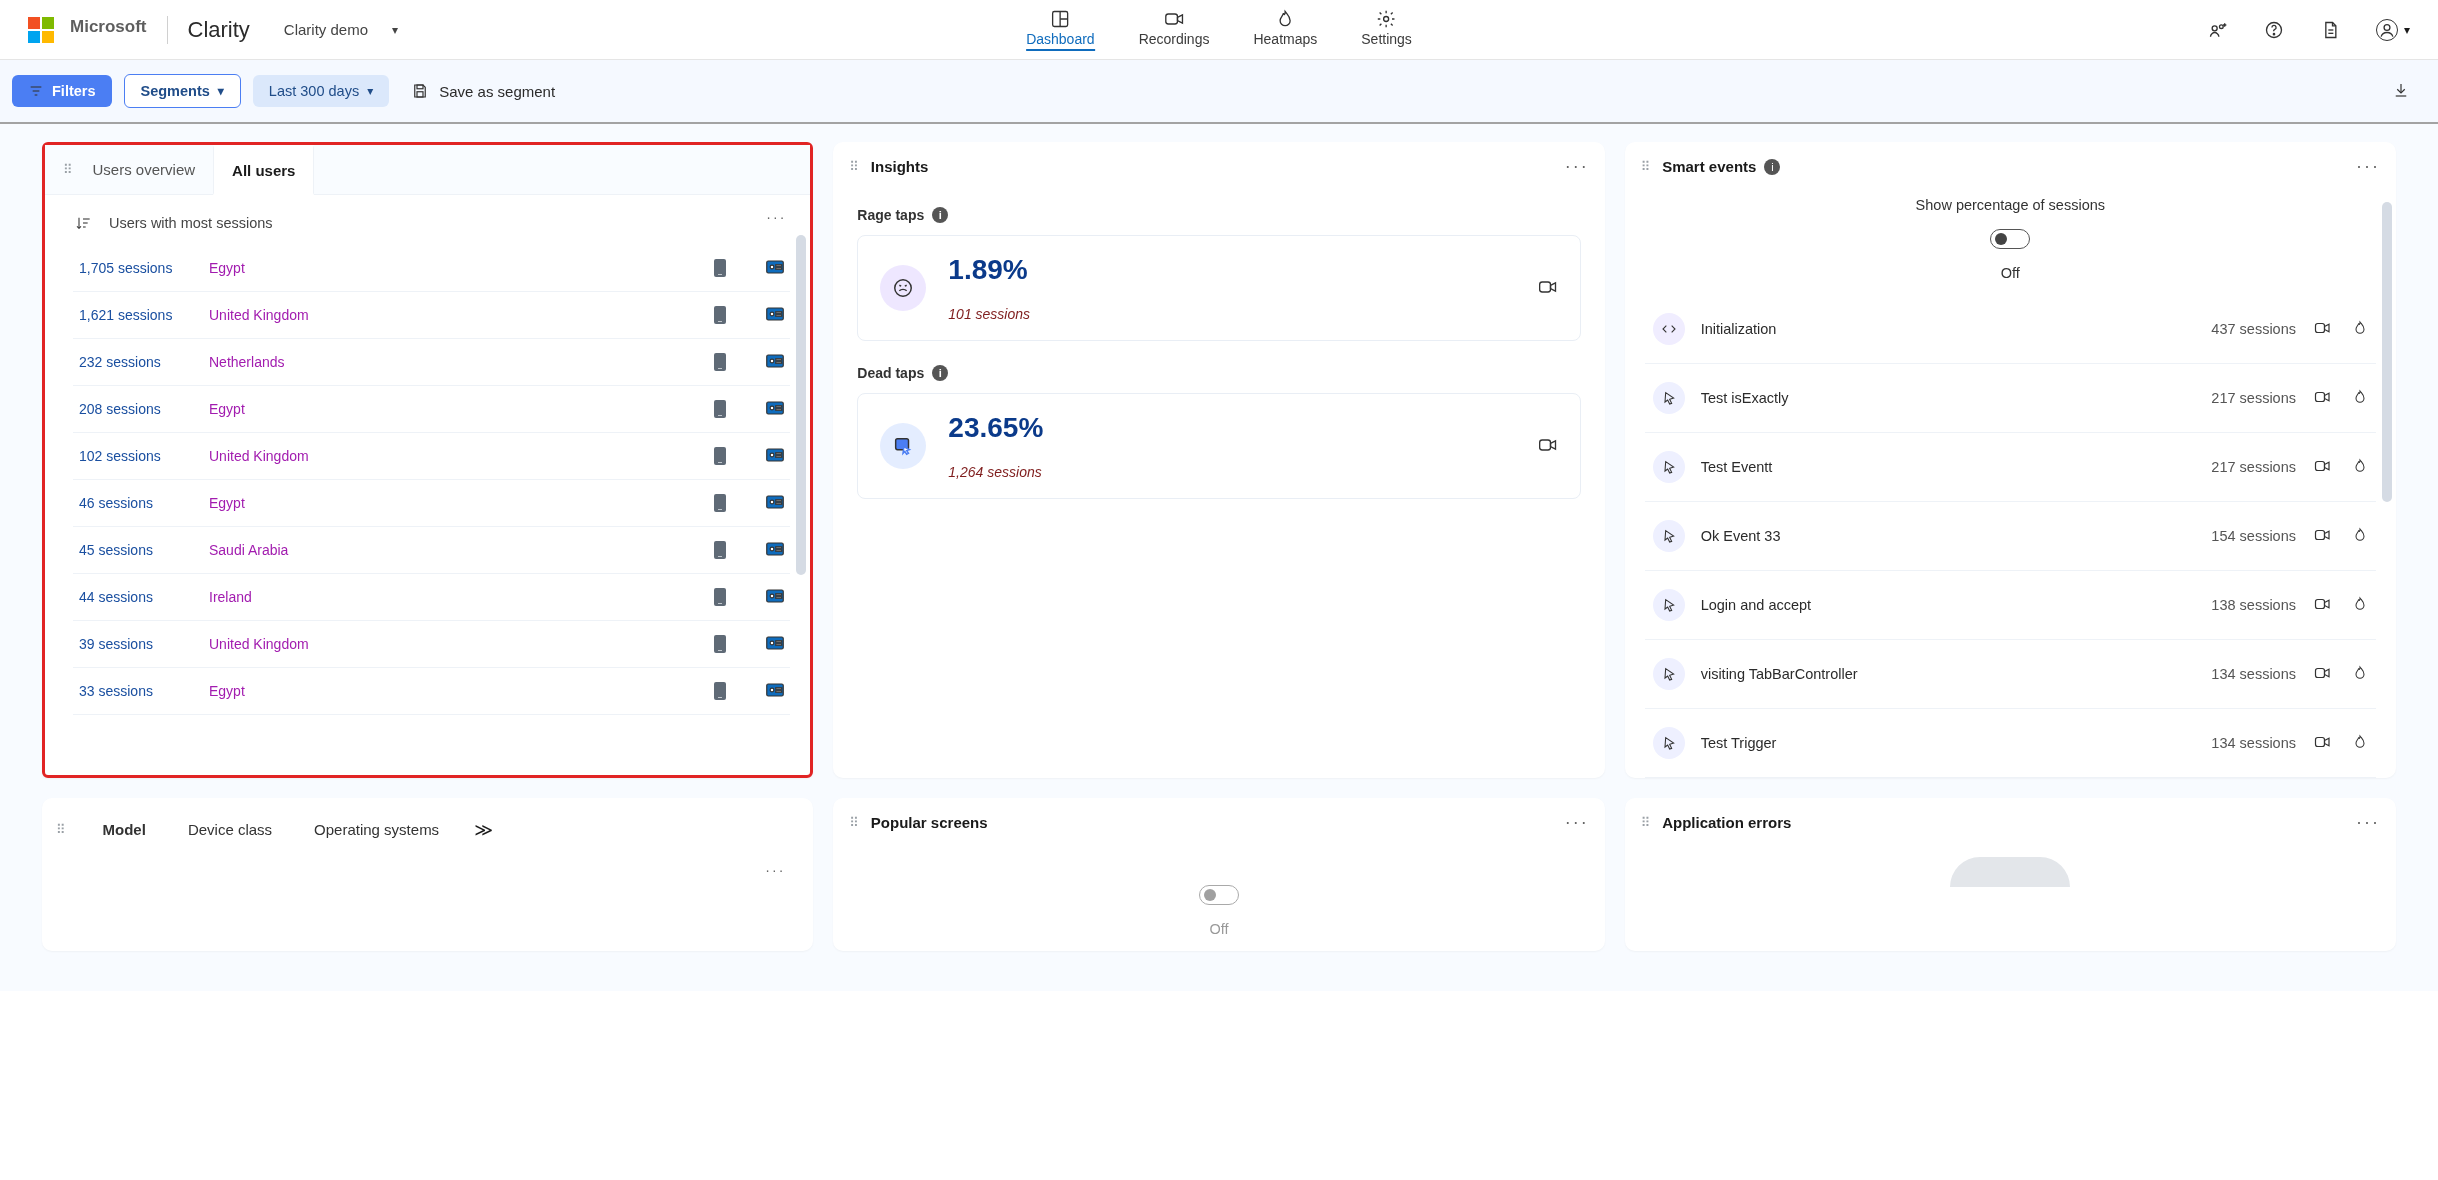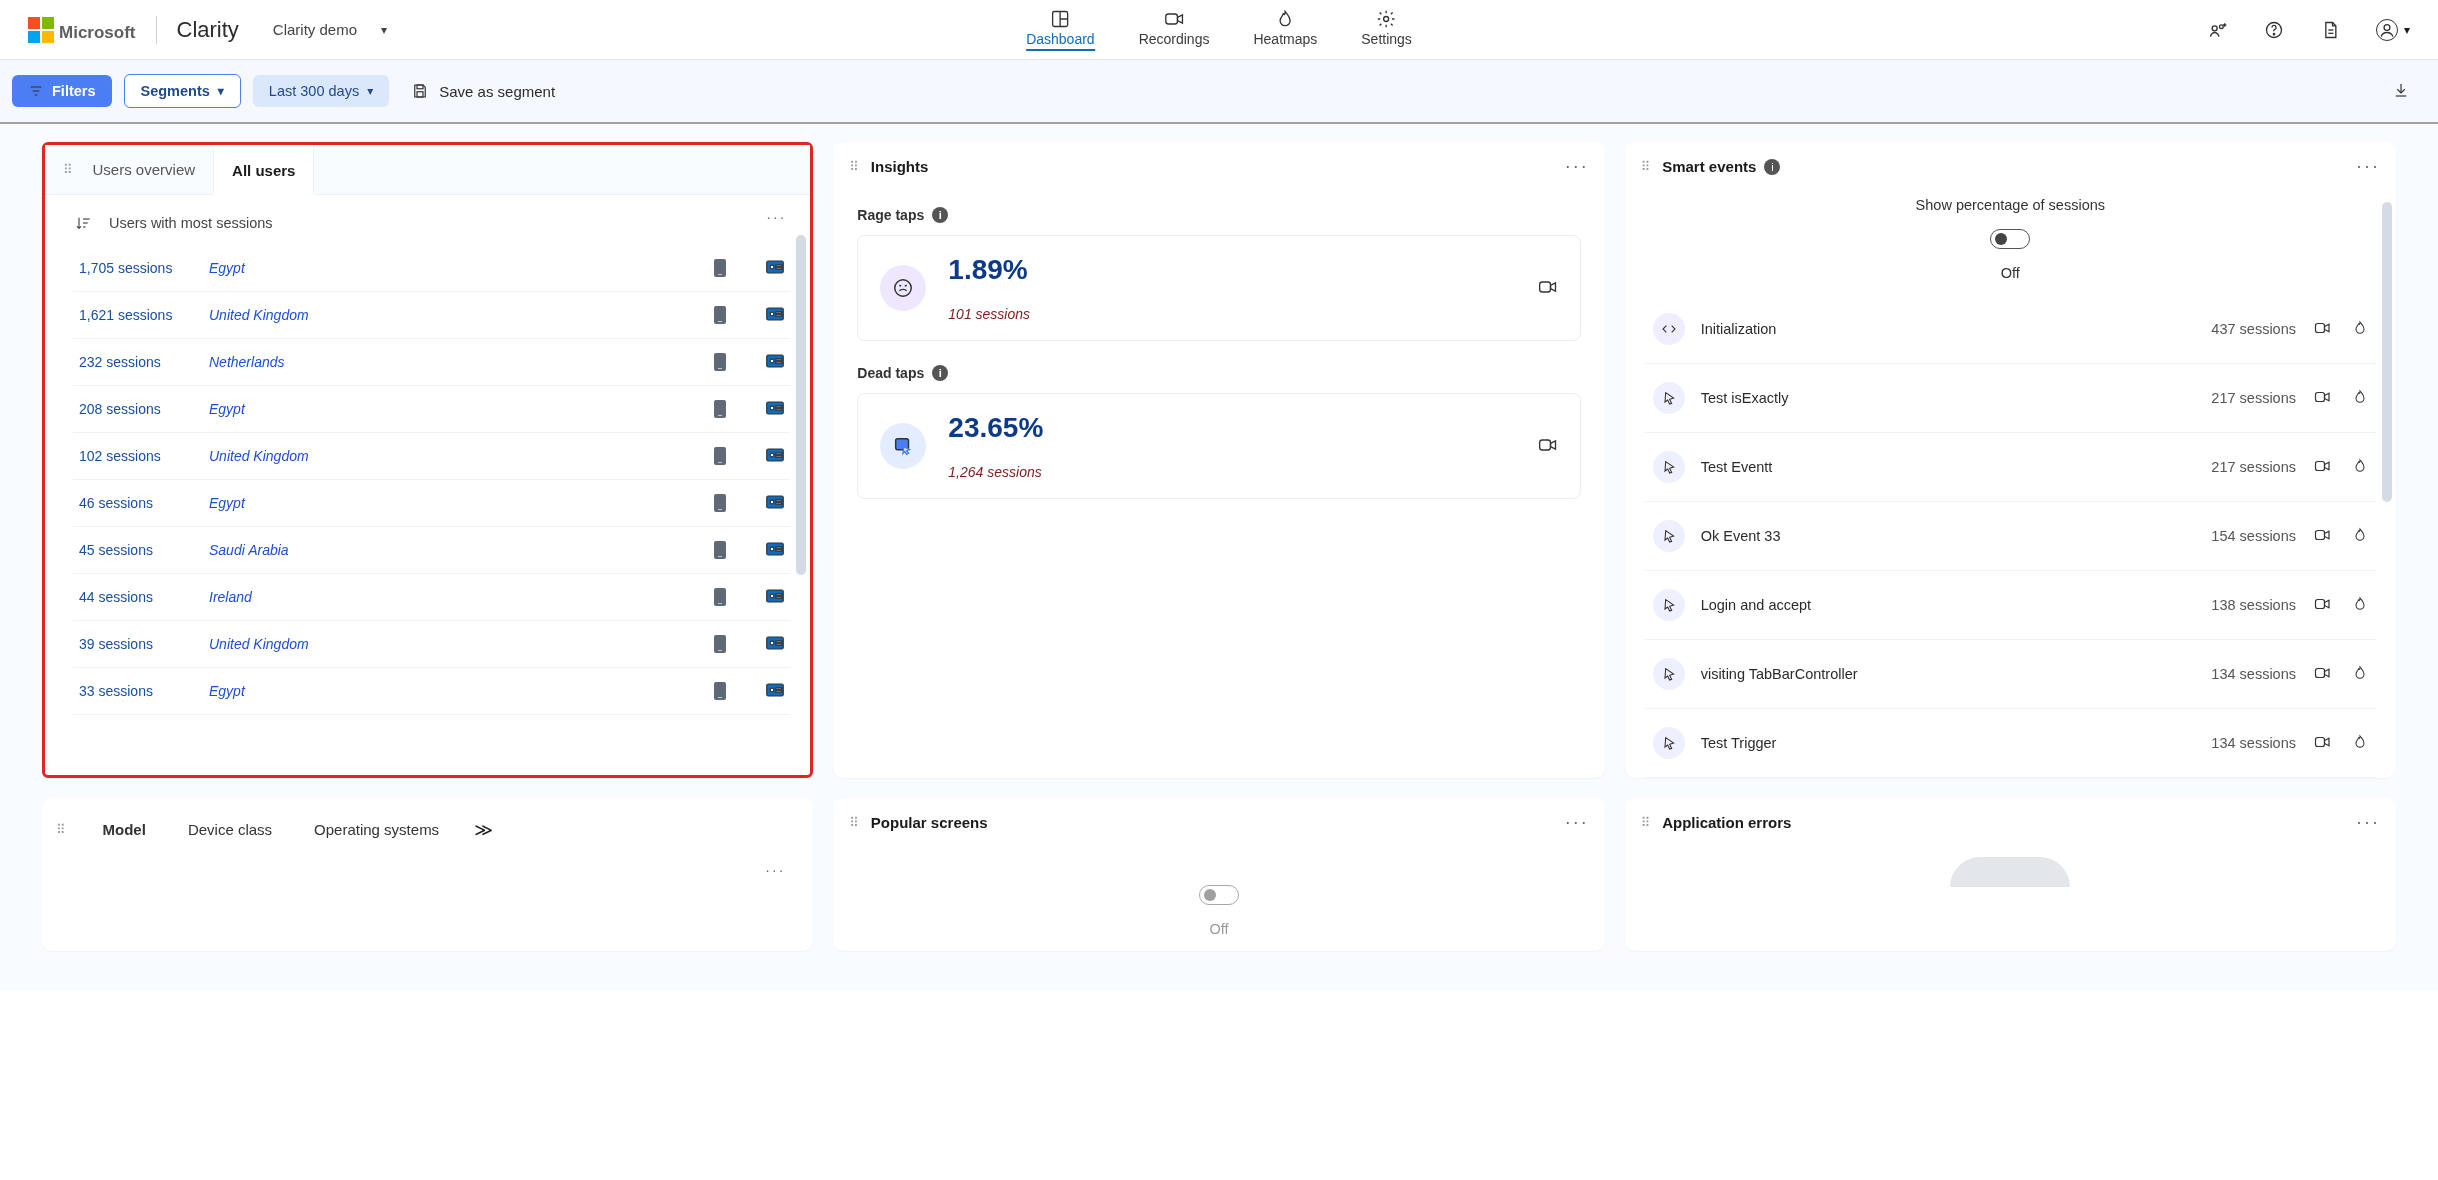--- a/index.html
+++ b/index.html
@@ -11,21 +11,21 @@
   }
   
   .header {
     display: flex;
     align-items: center;
     height: 60px;
     padding: 0 28px;
     border-bottom: 1px solid #e5e5e5;
     background: #fff;
   }
-  .ms-logo { display: flex; align-items: flex-end; gap: 5px; }
+  .ms-logo { display: flex; align-items: flex-start; gap: 16px; }
   .ms-squares { display: grid; grid-template-columns: repeat(2, 12px); grid-template-rows: repeat(2, 12px); gap: 2px; }
   .ms-sq { width: 12px; height: 12px; }
   .sq-r { background:#f25022; } .sq-g { background:#7fba00; }
   .sq-b { background:#00a4ef; } .sq-y { background:#ffb900; }
   .ms-text { font-size: 17px; font-weight: 600; color:#5e5e5e; }
   .vdiv { width:1px; height:28px; background:#d0d0d0; margin:0 20px; }
   .product { font-size: 22px; color:#2b2b2b; margin-right:34px; }
   .project-selector { display:flex; align-items:center; gap:24px; color:#444; font-size:15px; cursor:pointer;}
   .nav-center { position:absolute; left:50%; transform:translateX(-50%); display:flex; gap:44px; }
   .nav-item { display:flex; flex-direction:column; align-items:center; gap:2px; font-size:14px; color:#3b3b3b; cursor:pointer; padding-bottom:2px; }
@@ -58,21 +58,21 @@
   
   .users-card { border:3px solid #e12424; border-radius:6px; padding-bottom:4px;}
   .users-tabs { display:flex; border-bottom:1px solid #eef2f7; background:#f9fcff;}
   .tab { padding:14px 18px; display:flex; align-items:center; gap:8px; font-size:15px; cursor:pointer; color:#333;}
   .tab.first { color:#555; }
   .tab.active { background:#fff; border-top:3px solid transparent; border-bottom:2px solid #fff; font-weight:600; color:#1b1b1b; margin-bottom:-1px; border-left:1px solid #eef2f7; border-right:1px solid #eef2f7;}
   .users-sub { display:flex; align-items:center; gap:18px; padding:20px 30px 10px 30px; color:#454545; font-size:14.5px;}
   .users-list { padding: 4px 20px 0 28px; max-height:480px; overflow:hidden; position:relative;}
   .user-row { display:flex; align-items:center; padding:14px 6px; border-bottom:1px solid #eef2f7; font-size:14px;}
   .u-sess { color:#1a4fa0; width:130px;}
-  .u-country { color:#1d4ed8; flex:1;font-style:italic;}
+  .u-country { color:#a21caf; flex:1;}
   .u-icons { display:flex; gap:40px; align-items:center;}
   .icon-phone { width:12px; height:18px; background:#5f6a76; border-radius:2px; position:relative;}
   .icon-phone::after { content:""; position:absolute; bottom:2px; left:50%; transform:translateX(-50%); width:4px; height:1.5px; background:#c0c6cc;}
   .icon-card { color:#0f6cbd; font-size:15px;}
   .card-more-u { position:absolute; top:64px; right:24px; color:#666; cursor:pointer; letter-spacing:2px;}
   .scroll-thumb { position:absolute; right:4px; top:90px; width:10px; height:340px; background:#d5dbe4; border-radius:6px;}
 
   
   .ins-section { padding: 4px 24px 24px 24px; }
   .ins-label { display:flex; align-items:flex-end; gap:8px; font-size:14px; font-weight:600; color:#333; margin:12px 0;}

